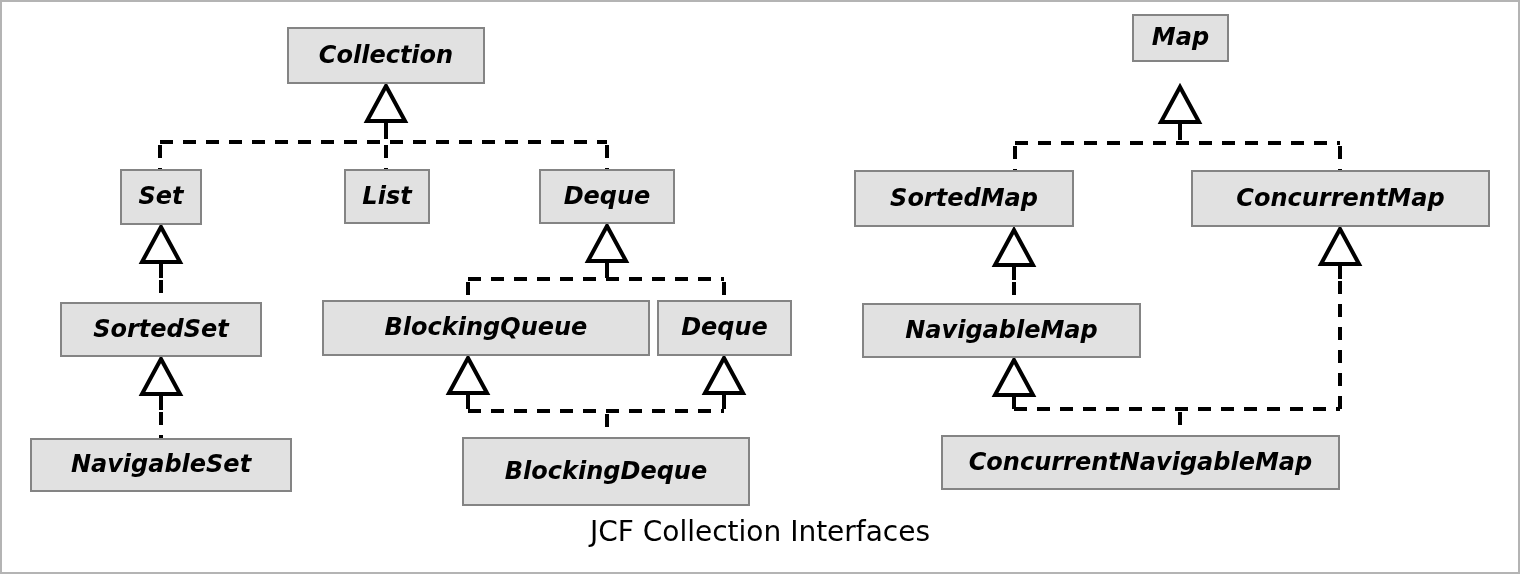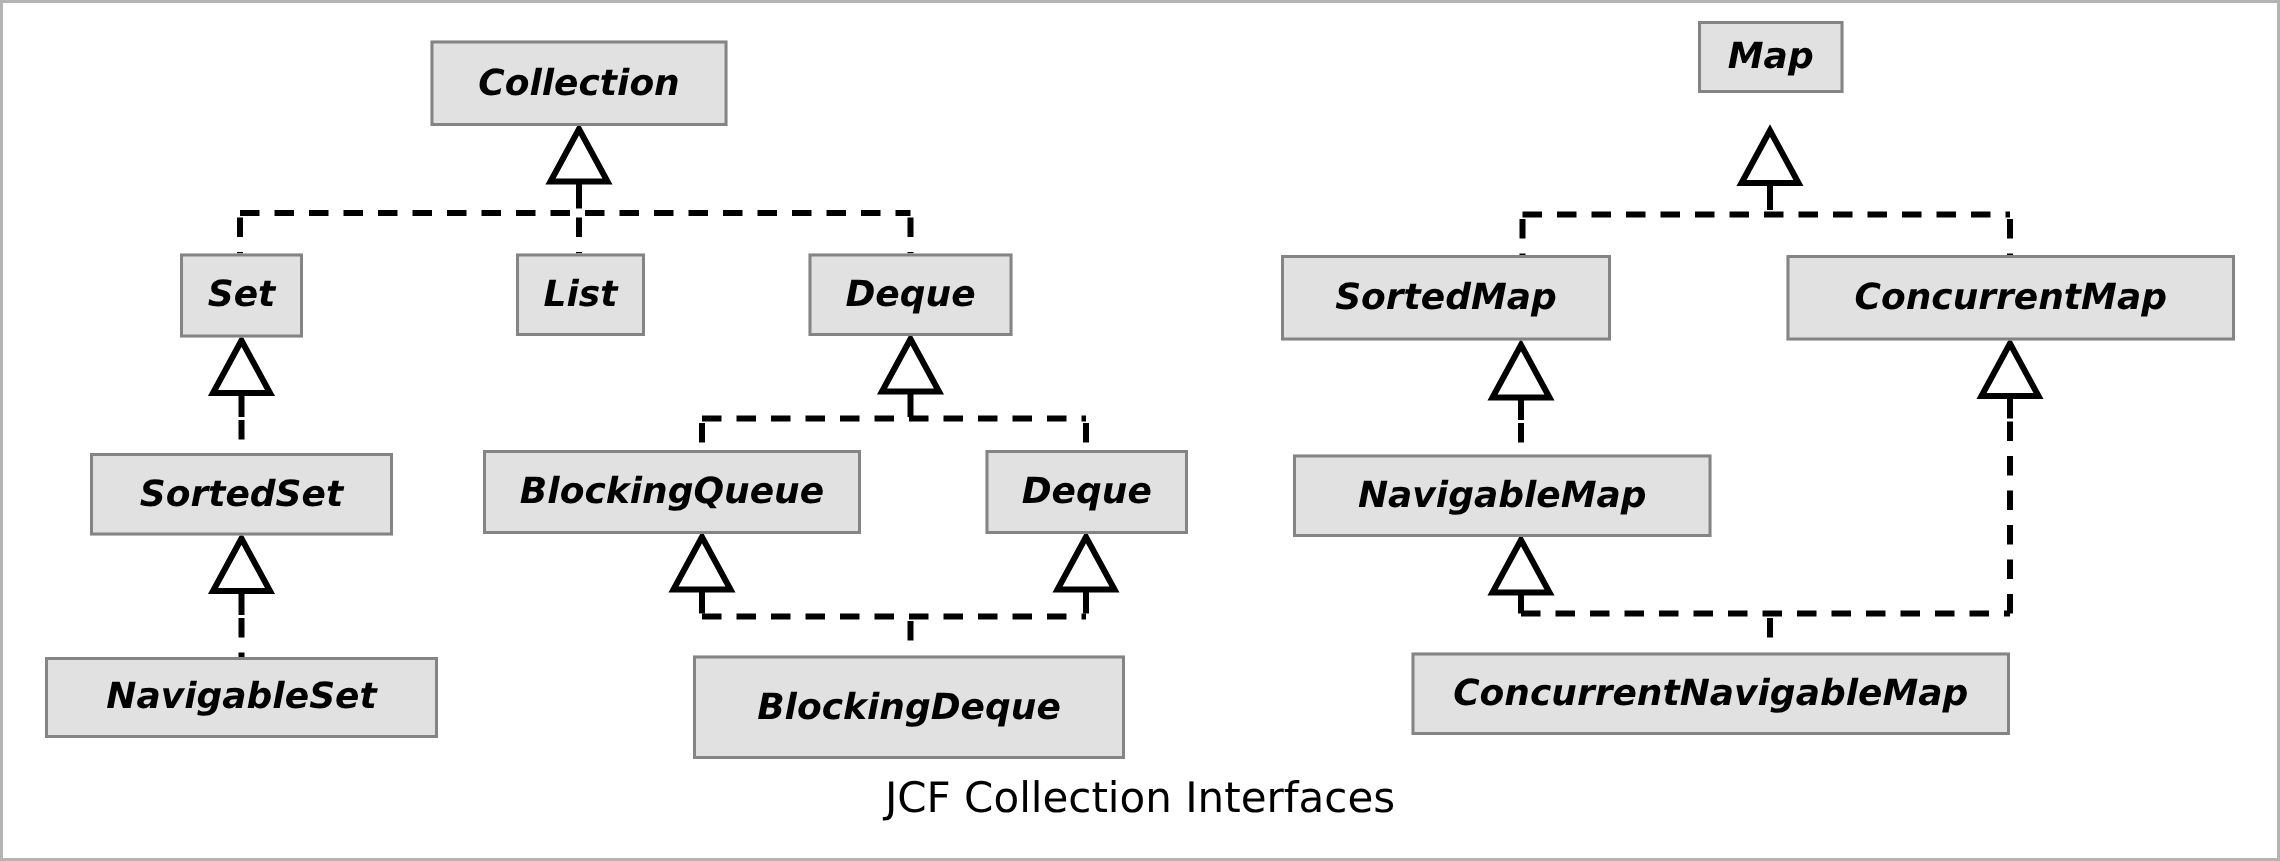--- a/index.html
+++ b/index.html
@@ -128,21 +128,21 @@
   </div>
   <div class="node" style="left:342px;top:167px;width:86px;height:55px">
     <span class="node-label">List</span>
   </div>
   <div class="node" style="left:537px;top:167px;width:136px;height:55px">
     <span class="node-label">Deque</span>
   </div>
   <div class="node" style="left:58px;top:300px;width:202px;height:55px">
     <span class="node-label">SortedSet</span>
   </div>
-  <div class="node" style="left:320px;top:298px;width:252px;height:56px">
+  <div class="node" style="left:320px;top:298px;width:328px;height:56px">
     <span class="node-label">BlockingQueue</span>
   </div>
   <div class="node" style="left:655px;top:298px;width:135px;height:56px">
     <span class="node-label">Deque</span>
   </div>
   <div class="node" style="left:28px;top:436px;width:262px;height:54px">
     <span class="node-label">NavigableSet</span>
   </div>
   <div class="node" style="left:460px;top:435px;width:288px;height:69px">
     <span class="node-label">BlockingDeque</span>

